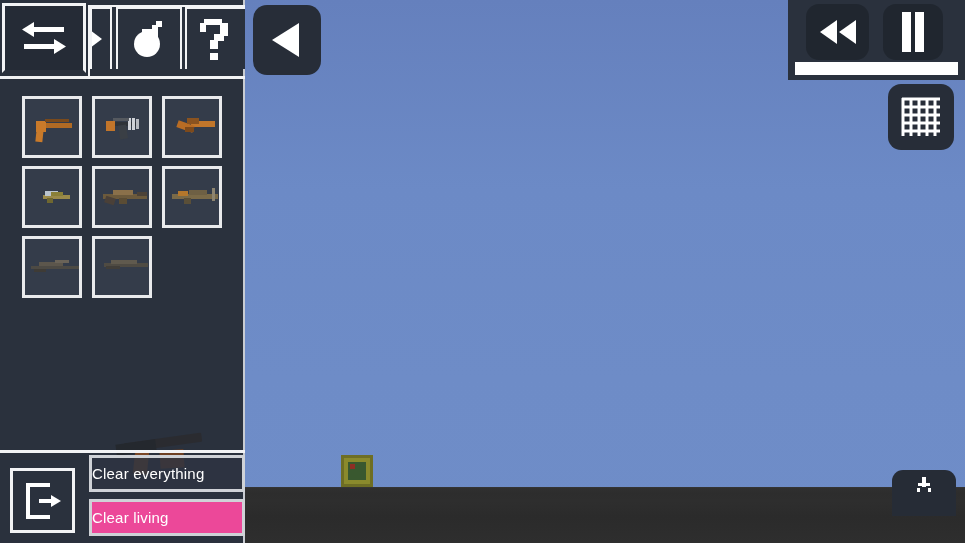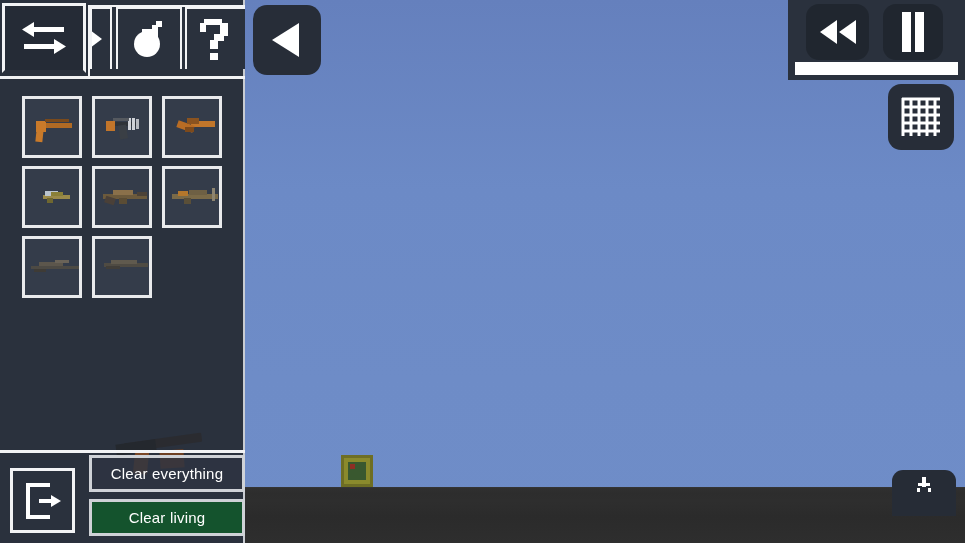--- a/index.html
+++ b/index.html
@@ -223,30 +223,30 @@
   }
   .clear-btn {
     box-sizing: border-box;
     width: 156px;
     height: 37px;
     border: 3px solid #cfd2d7;
     color: #ffffff;
     font-size: 15px;
     display: flex;
     align-items: center;
-    justify-content: center;
+    justify-content: flex-start;
     cursor: pointer;
     letter-spacing: 0.2px;
   }
   #clear-everything {
     background: rgba(46,53,66,0.82);
     margin-bottom: 7px;
   }
   #clear-living {
-    background: #14532d;
+    background: #ec4899;
   }
 
   
   .round-btn {
     position: absolute;
     background: #272d38;
     border-radius: 14px;
     display: flex;
     align-items: center;
     justify-content: center;

